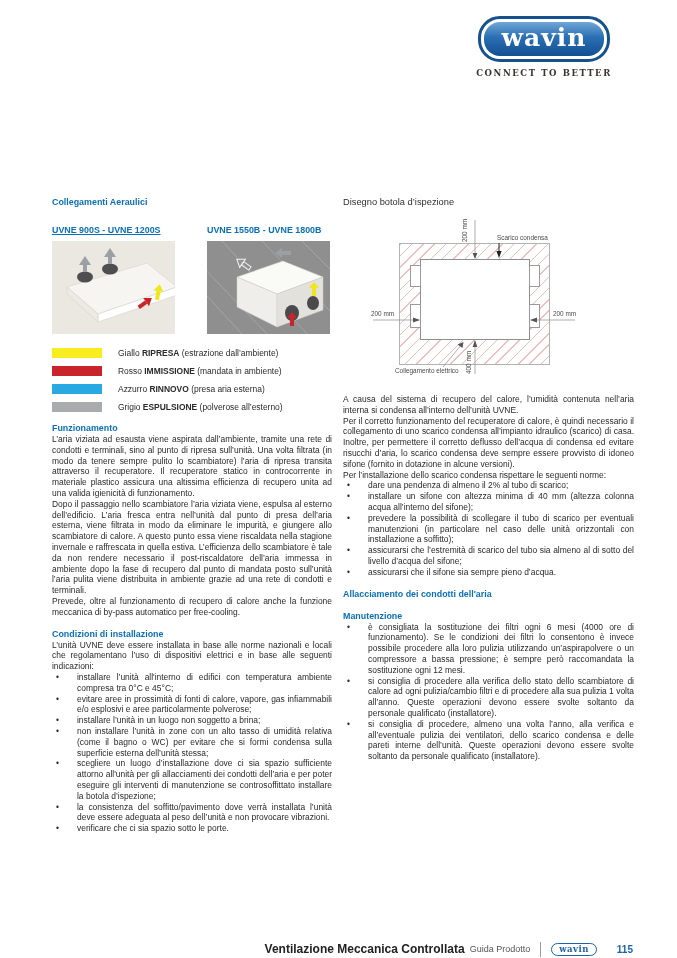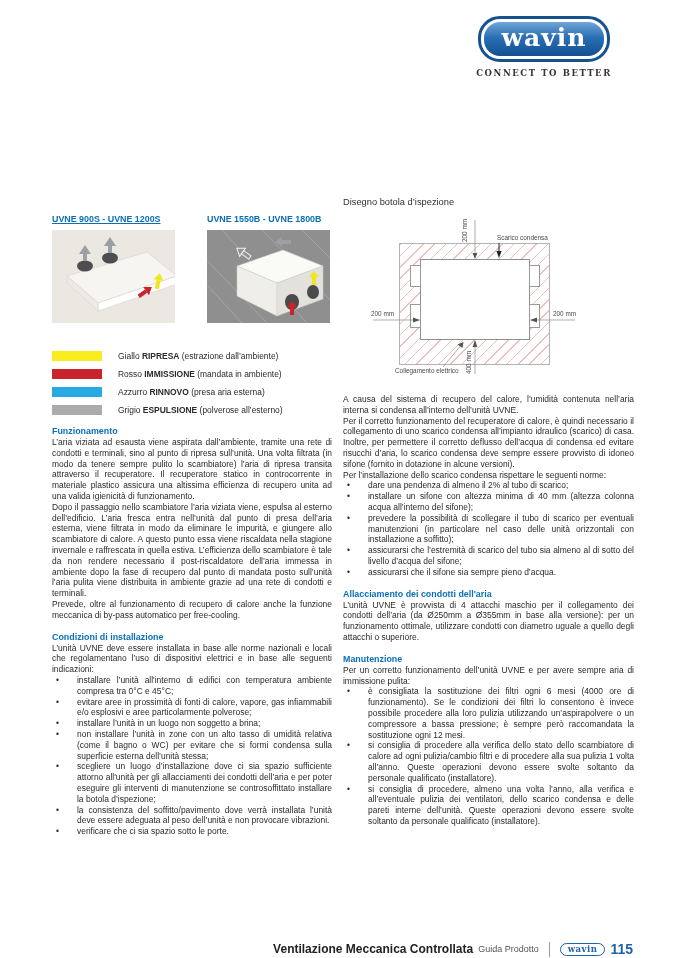--- a/index.html
+++ b/index.html
@@ -39,21 +39,21 @@
   }
   .gap-sect { margin-top:11px; }
 
   .prod-labels { display:flex; margin-top:17px; }
   .prod-labels .pl1 { width:155px;text-decoration:underline; }
   .photos { display:flex; margin-top:5px; }
   .photo { width:123px; height:93px; }
   .photo + .photo { margin-left:32px; }
 
   
-  .legend { margin-top:28px; }
+  .legend { margin-top:14px; }
   .legend-row { display:flex; align-items:center; height:10px; margin-bottom:8px; }
   .legend-bar { width:50px; height:10px; margin-right:16px; flex:none; }
   .legend-text { font-size:8.45px; white-space:nowrap; }
   .legend-text b { font-weight:bold; }
 
   
   .bullet { position:relative; padding-left:25px; }
   .bullet .dot { position:absolute; left:4px; top:0; font-size:8.45px; line-height:10.8px; }
 
   
@@ -79,33 +79,34 @@
   .footer-left { font-size:11px; font-weight:bold; color:#222;margin-top:28px; }
   .footer-right { display:flex; align-items:center; }
   .doc-title { font-size:12px; font-weight:bold; color:#222; }
   .doc-sub { font-size:9px; color:#555; margin-left:5px; }
   .foot-div { width:1px; height:15px; background:#9a9a9a; margin:0 10px; }
   .mini-logo {
     border:1.5px solid #1c63a8; border-radius:9px; color:#1c63a8;
     font-weight:bold; font-size:8.5px; padding:0px 7px 1px 7px; letter-spacing:0.5px;
     font-family:"DejaVu Serif","Liberation Serif",serif;
   }
-  .page-num { font-size:14px; font-weight:bold; color:#1c63a8; margin-left:5px; }
+  .page-num { font-size:10px; font-weight:bold; color:#1c63a8; margin-left:20px; }
 </style>
 </head>
 <body>
 
 <div class="logo-wrap">
   <div class="logo-pill">
     <span class="logo-pill-inner">wavin</span>
   </div>
   <div class="tagline">CONNECT TO BETTER</div>
 </div>
 
 <div class="col-left">
+  <div class="h-blue">Collegamenti Aeraulici</div>
 
   <div class="prod-labels">
     <div class="h-blue pl1">UVNE 900S - UVNE 1200S</div>
     <div class="h-blue">UVNE 1550B - UVNE 1800B</div>
   </div>
 
   <div class="photos">
 
     <svg class="photo" viewBox="0 0 123 93">
       <rect x="0" y="0" width="123" height="93" fill="#eae8e1"></rect>
@@ -273,24 +274,22 @@
   <div class="bullet">
       <span class="dot">•</span>
       <div class="bullet-text">assicurarsi che l’estremità di scarico del tubo sia almeno al di sotto del livello d’acqua del sifone;</div>
     </div>
   <div class="bullet">
       <span class="dot">•</span>
       <div class="bullet-text">assicurarsi che il sifone sia sempre pieno d’acqua.</div>
     </div>
 
   <div class="h-blue gap-sect">Allacciamento dei condotti dell'aria</div>
-  <p class="body">L’unità UVNE è provvista di 4 attacchi maschio per il collegamento dei condotti dell’aria (da Ø250mm a Ø355mm in base alla versione): per un funzionamento ottimale, utilizzare condotti con diametro uguale a quello degli attacchi o superiore.</p>
 
   <div class="h-blue gap-sect">Manutenzione</div>
-  <p class="body">Per un corretto funzionamento dell’unità UVNE e per avere sempre aria di immissione pulita:</p>
   <div class="bullet">
       <span class="dot">•</span>
       <div class="bullet-text">è consigliata la sostituzione dei filtri ogni 6 mesi (4000 ore di funzionamento). Se le condizioni dei filtri lo consentono è invece possibile procedere alla loro pulizia utilizzando un’aspirapolvere o un compressore a bassa pressione; è sempre però raccomandata la sostituzione ogni 12 mesi.</div>
     </div>
   <div class="bullet">
       <span class="dot">•</span>
       <div class="bullet-text">si consiglia di procedere alla verifica dello stato dello scambiatore di calore ad ogni pulizia/cambio filtri e di procedere alla sua pulizia 1 volta all’anno. Queste operazioni devono essere svolte soltanto da personale qualificato (installatore).</div>
     </div>
   <div class="bullet">
       <span class="dot">•</span>

